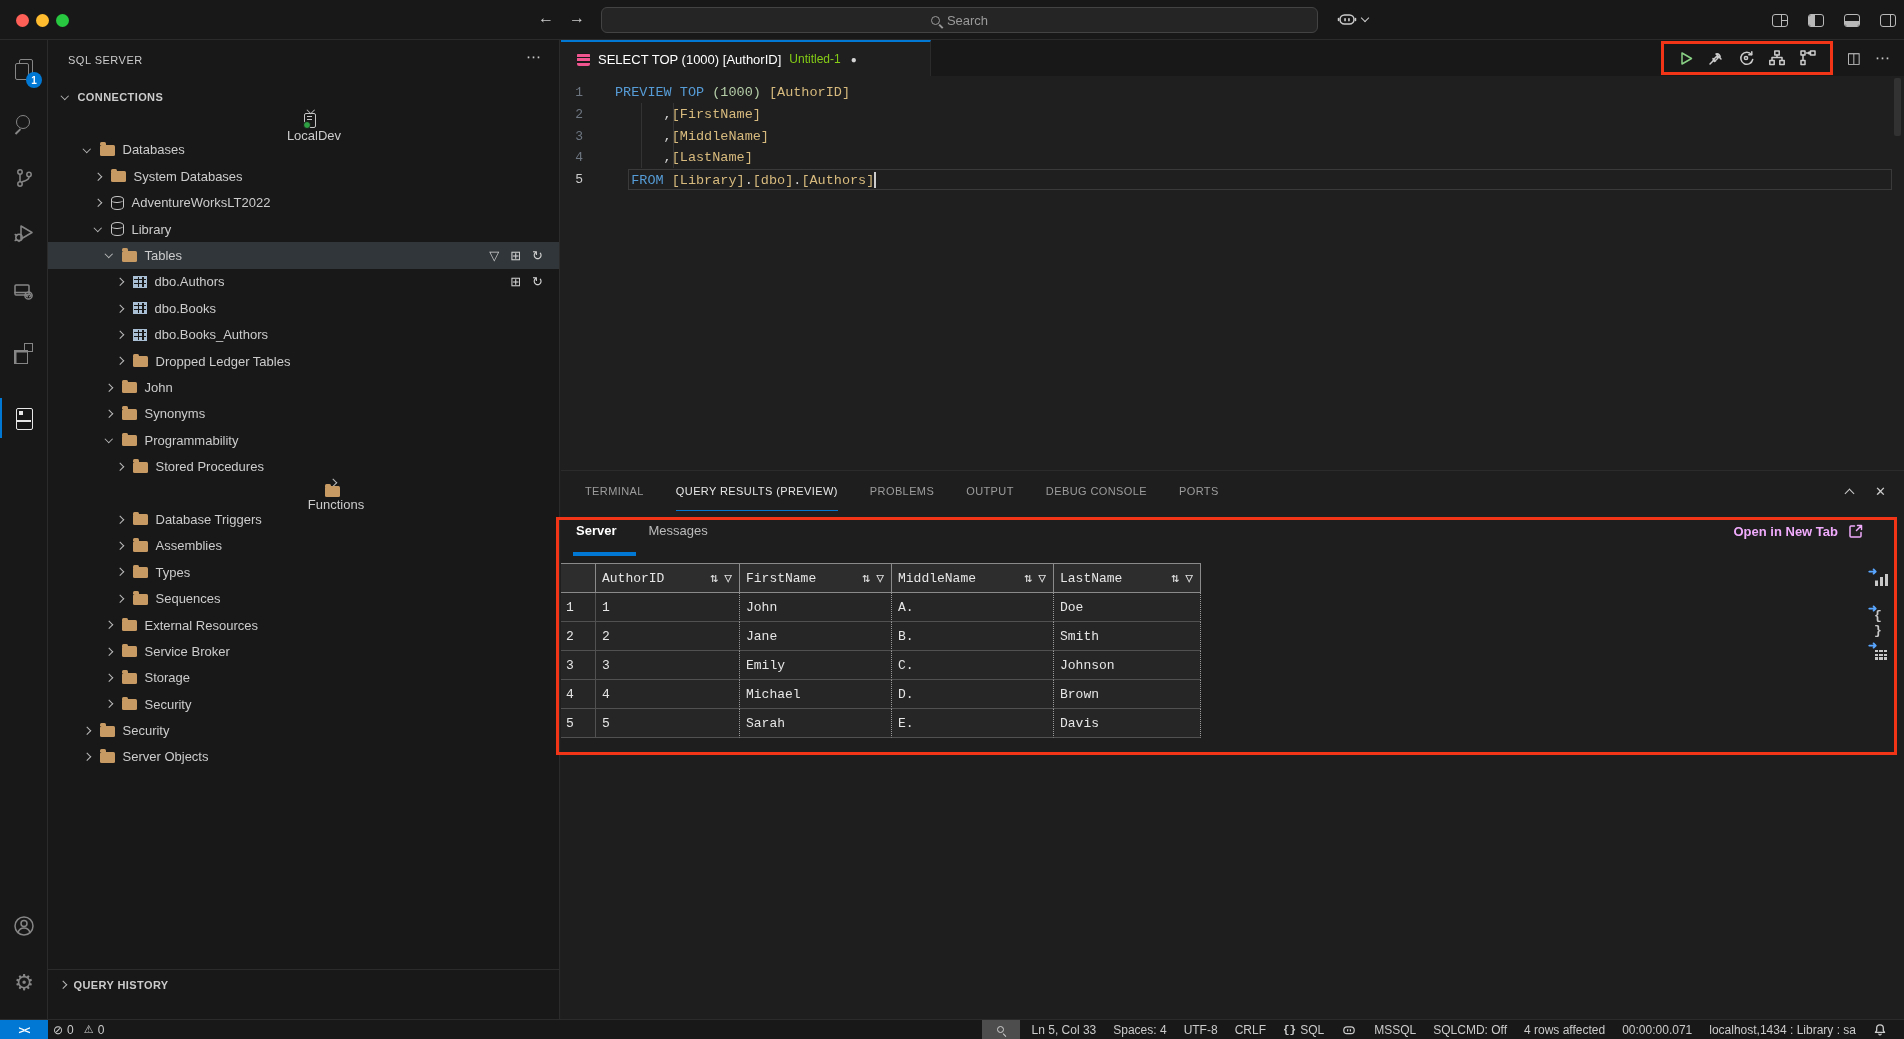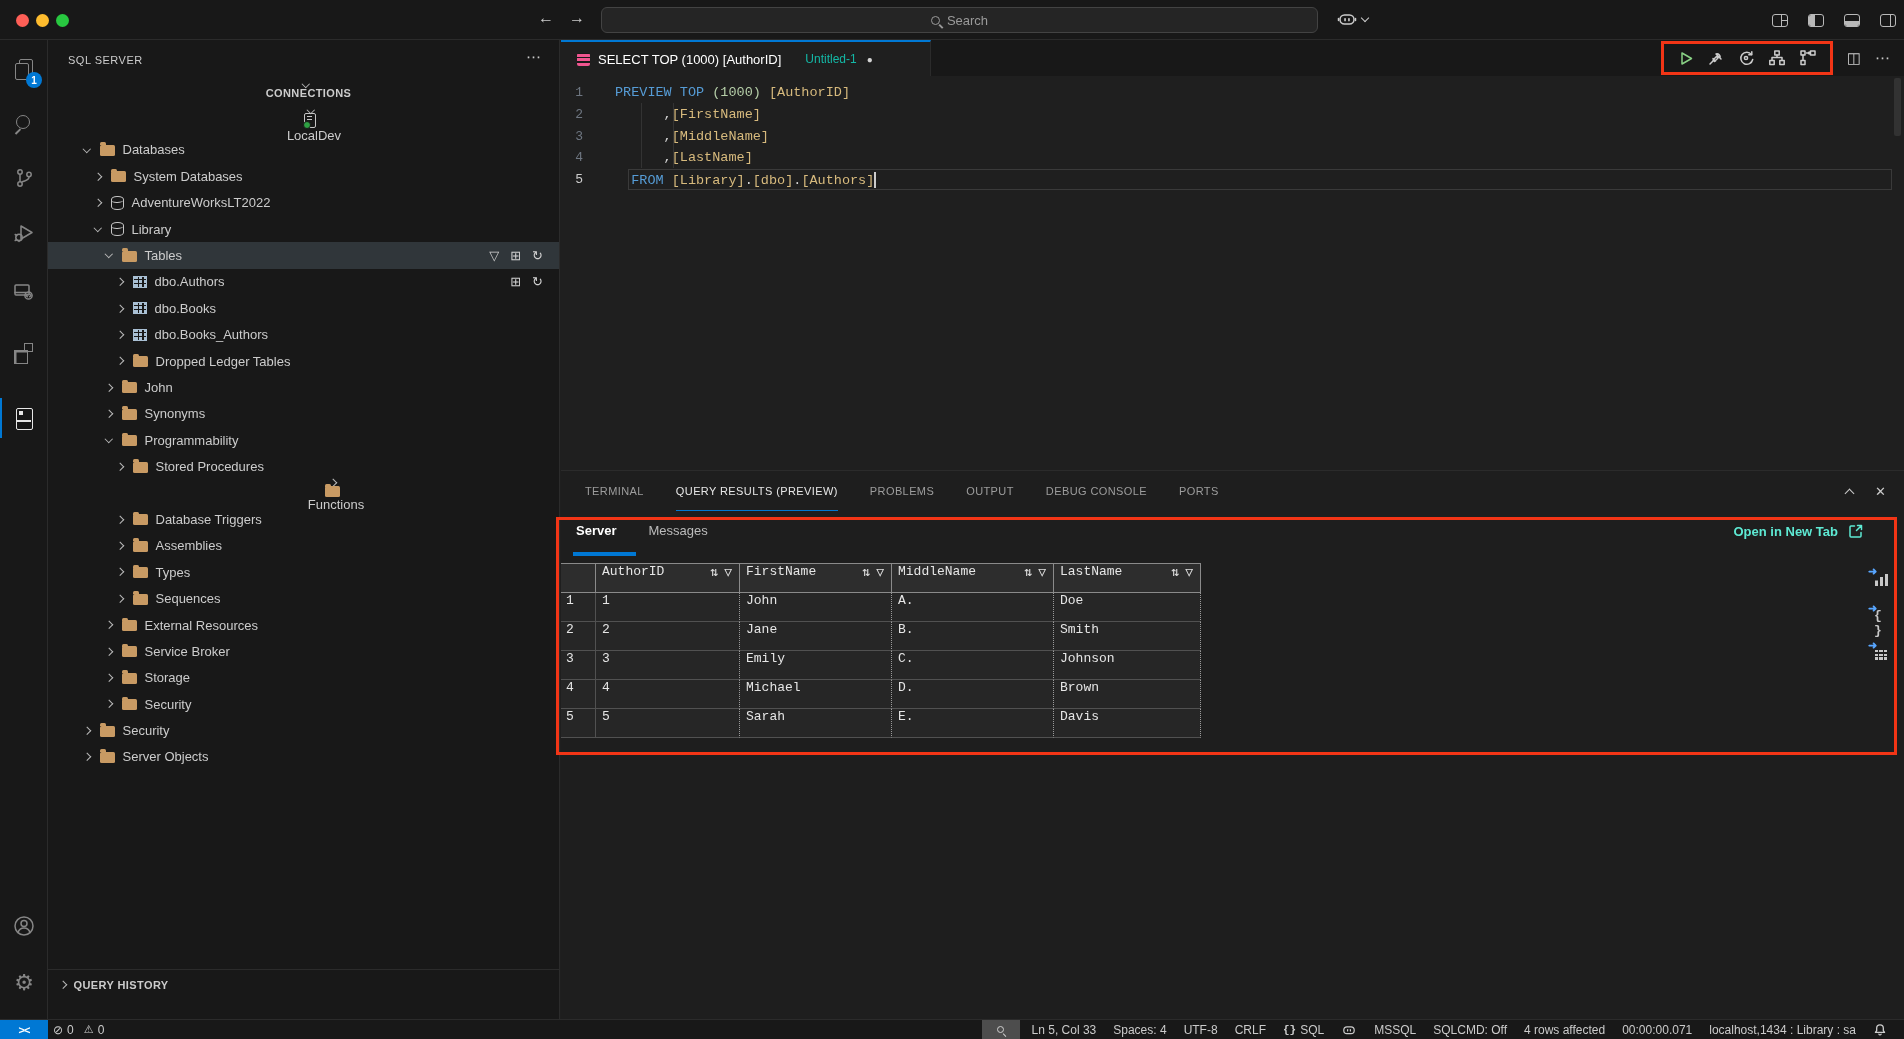--- a/index.html
+++ b/index.html
@@ -49,21 +49,21 @@
   svg.lineart { stroke:currentColor; fill:none; stroke-width:1.5; stroke-linecap:round; stroke-linejoin:round; }
 
   
   .sidebar { position:absolute; left:48px; top:40px; width:512px; height:979px; background:#181818; border-right:1px solid #2b2b2b; color:#cccccc; }
   .sb-header { position:absolute; left:0; top:0; width:100%; height:36px; }
   .sb-title { position:absolute; left:20px; top:14px; font-size:11px; letter-spacing:0.5px; color:#cccccc; }
   .sb-more { position:absolute; right:18px; top:8px; color:#cccccc; font-size:15px; }
   .tree { position:absolute; left:0; top:44px; width:100%; }
   .tree-row { position:relative; height:26.4px; display:flex; align-items:center; font-size:13px; color:#cccccc; white-space:nowrap; }
   .tree-row.sel { background:#30363a; }
-  .tree-row.section { font-weight:bold; font-size:11px; letter-spacing:0.4px;flex-direction:column; }
+  .tree-row.section { font-weight:bold; font-size:11px; letter-spacing:0.4px; }
   .chev { width:5.5px; height:5.5px; border-right:1.4px solid #b8b8b8; border-bottom:1.4px solid #b8b8b8; display:inline-block; flex:none; }
   .chev.right { transform:rotate(-45deg); margin:0 10px 0 4px; }
   .chev.down { transform:rotate(45deg); margin:-3px 10px 0 4px; }
   .ti { display:inline-block; flex:none; margin-right:8px; }
   .ti-folder { width:15px; height:11px; background:#c89a63; border-radius:1.5px; position:relative; margin-top:1px; }
   .ti-folder::before { content:""; position:absolute; left:0; top:-2.5px; width:6px; height:3px; background:#c89a63; border-radius:1.5px 1.5px 0 0; }
   .ti-db { width:13px; height:14px; border:1.4px solid #c5c5c5; border-radius:6px/3.5px; position:relative; }
   .ti-db::before { content:""; position:absolute; left:-0.4px; top:1px; width:11.5px; height:4px; border-bottom:1.3px solid #c5c5c5; border-radius:50%; }
   .ti-server { width:12px; height:15px; border:1.4px solid #c5c5c5; border-radius:2px; position:relative; }
   .ti-server::before { content:""; position:absolute; left:2px; top:2px; width:5px; height:1.3px; background:#c5c5c5; box-shadow:0 3px 0 #c5c5c5; }
@@ -71,21 +71,21 @@
   .ti-table { width:14px; height:12px; background:#a9c0d4; background-image:repeating-linear-gradient(0deg, transparent 0 3px, #181818 3px 4.2px), repeating-linear-gradient(90deg, transparent 0 3.6px, #181818 3.6px 4.8px); border:1px solid #a9c0d4; }
   .row-actions { position:absolute; right:16px; top:0; height:100%; display:flex; align-items:center; gap:11px; color:#d0d0d0; font-size:13px; }
   .qh { position:absolute; left:0; bottom:20px; width:100%; height:30px; border-top:1px solid #2b2b2b; display:flex; align-items:center; font-size:11px; font-weight:bold; letter-spacing:0.4px; color:#cccccc; }
   .qh .chev { margin:0 8px 0 12px; }
 
   
   .editor { position:absolute; left:561px; top:40px; width:1343px; height:430px; background:#1f1f1f; }
   .tabbar { position:absolute; left:0; top:0; width:100%; height:36px; background:#181818; }
   .tab { position:absolute; left:0; top:0; height:36px; width:370px; background:#1f1f1f; border-top:2px solid #0078d4; border-right:1px solid #2b2b2b; display:flex; align-items:center; padding:0 12px 0 16px; }
   .tab-title { color:#ffffff; font-size:13px; margin-left:8px; }
-  .tab-sub { color:#14b8a6; font-size:12px; margin-left:24px; }
+  .tab-sub { color:#84cc16; font-size:12px; margin-left:8px; }
   .tab-dot { color:#d4d4d4; font-size:10px; margin-left:10px; }
   .dbpink { width:13px; height:13px; display:inline-block; position:relative; flex:none; }
   .dbpink::before { content:""; position:absolute; inset:0; background:repeating-linear-gradient(0deg,#f0558f 0 3px, #181818 3px 4.6px); border-radius:2px; }
   .ed-toolbar { position:absolute; right:0; top:0; height:36px; display:flex; align-items:center; color:#cccccc; }
   .rr-toolbar { display:flex; align-items:center; gap:13px; padding:0 13px; height:34px; border:3px solid var(--red); }
   .ed-toolbar .after { display:flex; align-items:center; gap:14px; margin:0 14px; font-size:15px; }
   .gutter-code { position:absolute; left:0; top:42px; width:100%; font-family:"Liberation Mono","DejaVu Sans Mono",monospace; font-size:13.5px; }
   .code-line { position:relative; height:21.7px; display:flex; align-items:center; white-space:pre; }
   .code-line .ln { width:48px; text-align:right; color:#6e7681; flex:none; padding-right:26px; font-size:13px; }
   .code-line.cur .ln { color:#cccccc; }
@@ -101,24 +101,24 @@
   .panel-tabs { position:absolute; left:24px; top:0; height:40px; display:flex; gap:32px; align-items:center; }
   .panel-tab { font-size:11px; letter-spacing:0.4px; color:#9d9d9d; height:100%; display:flex; align-items:center; border-bottom:1.5px solid transparent; }
   .panel-tab.active { color:#e7e7e7; border-bottom-color:#0078d4; }
   .panel-actions { position:absolute; right:18px; top:0; height:40px; display:flex; gap:22px; align-items:center; color:#cccccc; }
   .chev-up { width:7px; height:7px; border-left:1.6px solid #ccc; border-top:1.6px solid #ccc; transform:rotate(45deg); margin-top:4px; }
   .rr-results { position:absolute; left:-5px; top:46px; width:1341px; height:238px; border:3.5px solid var(--red); pointer-events:none; }
   .res-subtabs { position:absolute; left:15px; top:52px; display:flex; gap:32px; font-size:13px; }
   .res-subtab { color:#bbbbbb; padding-bottom:6px; }
   .res-subtab.active { color:#ffffff; font-weight:bold; }
   .res-underline { position:absolute; left:12px; top:81px; width:63px; height:4px; background:#0078d4; }
-  .opennew { position:absolute; right:40px; top:52px; display:flex; align-items:center; gap:10px; color:#5eead4; font-size:13px; font-weight:bold; }
+  .opennew { position:absolute; right:40px; top:52px; display:flex; align-items:center; gap:10px; color:#f0abfc; font-size:13px; font-weight:bold; }
   .grid { position:absolute; left:0; top:92px; font-family:"Liberation Mono","DejaVu Sans Mono",monospace; font-size:13px; color:#e6e6e6; }
   .g-row { display:flex; }
-  .g-cell { height:29px; display:flex; padding-left:6px; background:#262626; border-right:1px dotted #9a9a9a; border-bottom:1px solid #515151; overflow:hidden; }
+  .g-cell { height:29px; display:flex; align-items:center; padding-left:6px; background:#262626; border-right:1px dotted #9a9a9a; border-bottom:1px solid #515151; overflow:hidden; }
   .g-head .g-cell { height:30px; background:#2d2d2d; border-right:1px solid #8a8a8a; border-top:1px solid #8a8a8a; border-bottom:1px solid #8a8a8a; }
   .g-cell.num { border-right:1px solid #515151; padding-left:5px; }
   .g-head .g-cell.num { border-right:1px solid #8a8a8a; }
   .g-icons { margin-left:auto; padding-right:7px; display:flex; gap:6px; color:#e0e0e0; font-size:13px; }
   .save-col { position:absolute; right:14px; top:98px; display:flex; flex-direction:column; gap:19px; align-items:center; }
   .save-ic { position:relative; width:18px; height:18px; color:#c8c8c8; }
   .save-ic .blue-arrow { position:absolute; left:-4px; top:-4px; color:#58a6ff; font-size:11px; font-weight:bold; }
   .bars { position:absolute; left:3px; bottom:1px; width:13px; height:12px; background:linear-gradient(90deg,#c8c8c8 0 3px, transparent 3px 5px, #c8c8c8 5px 8px, transparent 8px 10px, #c8c8c8 10px 13px); clip-path:polygon(0 55%,33% 55%,33% 25%,66% 25%,66% 0,100% 0,100% 100%,0 100%); }
   .brtxt { position:absolute; left:2px; top:2px; font-family:"Liberation Mono",monospace; font-size:13px; font-weight:bold; }
   .minitbl { position:absolute; left:3px; bottom:1px; width:13px; height:11px; background:#c8c8c8; background-image:repeating-linear-gradient(0deg, transparent 0 2.6px, #1e1e1e 2.6px 3.8px), repeating-linear-gradient(90deg, transparent 0 3.2px, #1e1e1e 3.2px 4.4px); }

